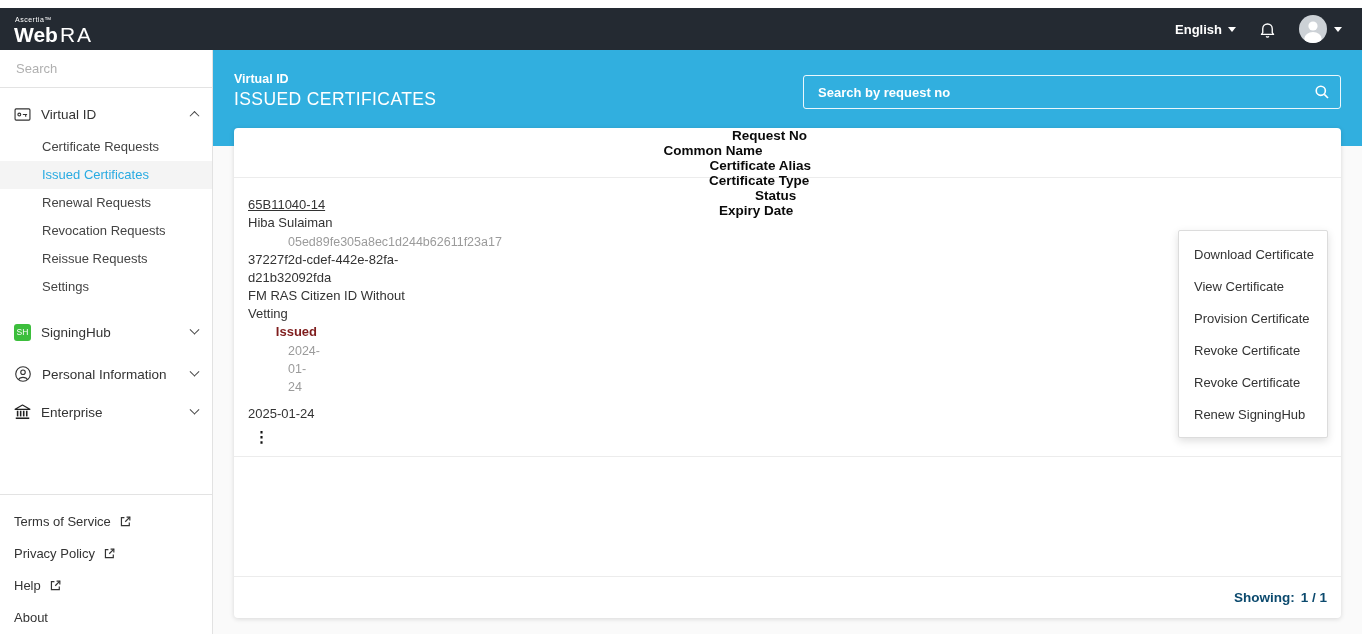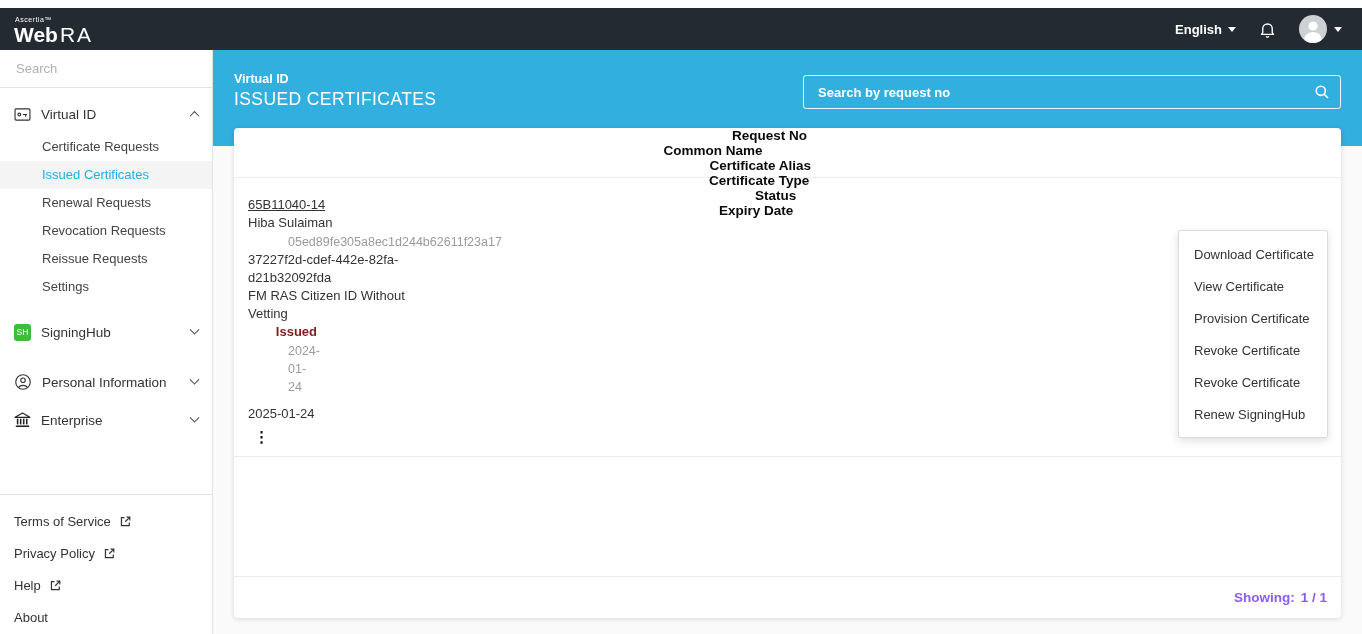--- a/index.html
+++ b/index.html
@@ -114,21 +114,21 @@
   .status-main { font-weight:700; color:#7f1d1d;text-align:right; }
   .exp-date { padding-top:9px; }
   .kebab-btn {
     display:inline-block; font-size:15px; font-weight:700; color:#111;
     cursor:pointer; padding:6px 6px 0 6px; line-height:16px;
   }
   .table-filler { flex:1; }
   .card-footer {
     height:42px; border-top:1px solid #ececec; display:flex;
     align-items:center; justify-content:flex-end; padding-right:14px;
-    font-size:13.5px; color:#8b5cf6; gap:6px;text-align:center;
+    font-size:13.5px; color:#0c4a6e; gap:6px;text-align:center;
   }
   .card-footer .lbl, .card-footer .val { font-weight:700; }
 
   
   .ctx-menu {
     position:absolute; left:965px; top:180px; width:150px;
     background:#fff; border:1px solid #dcdcdc; border-radius:2px;
     box-shadow:0 3px 9px rgba(0,0,0,.13); padding:7px 0; z-index:10;
   }
   .ctx-item { padding:8.5px 15px; font-size:13px; color:#333; cursor:pointer; white-space:nowrap; }
@@ -201,21 +201,21 @@
       <div class="submenu-item">Reissue Requests</div>
       <div class="submenu-item">Settings</div>
     </div>
 
     <div class="side-group-header" style="margin-top:16px">
       <span class="sh-badge">SH</span>
       <span class="grow">SigningHub</span>
       <span class="chev down"></span>
     </div>
 
-    <div class="side-group-header" style="margin-top:20px">
+    <div class="side-group-header" style="margin-top:12px">
       <svg width="18" height="18" viewBox="0 0 24 24" fill="none" stroke="#333" stroke-width="1.5">
         <circle cx="12" cy="12" r="9.7"></circle>
         <circle cx="12" cy="9.6" r="3"></circle>
         <path d="M6.3 19.3 c1.2-3.8 10.2-3.8 11.4 0"></path>
       </svg>
       <span class="grow">Personal Information</span>
       <span class="chev down"></span>
     </div>
 
     <div class="side-group-header" style="margin-top:8px">

